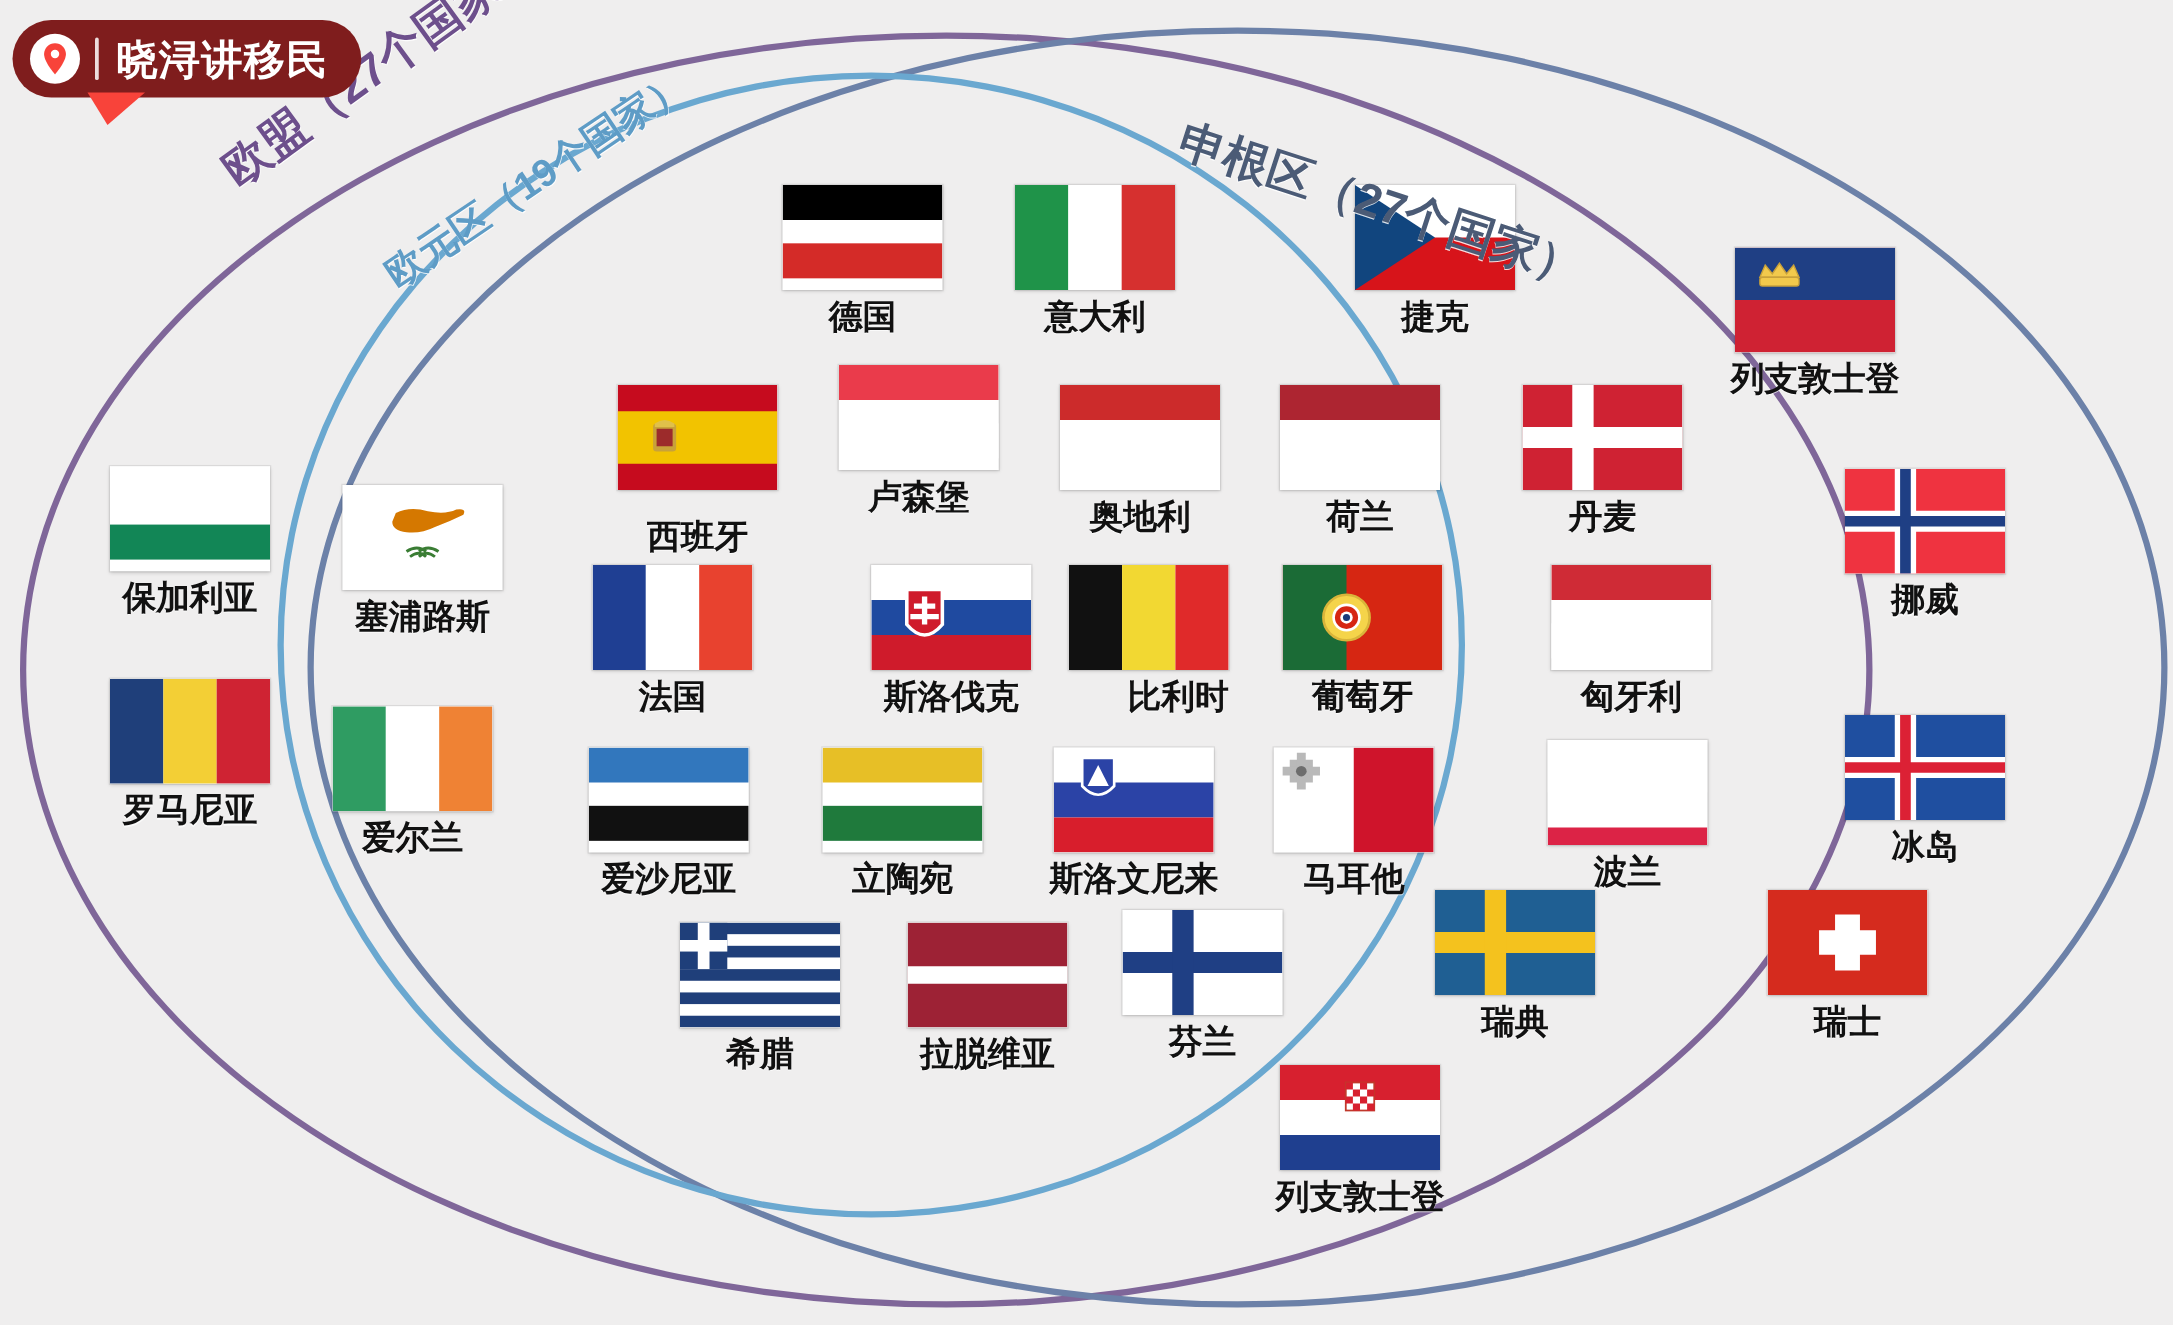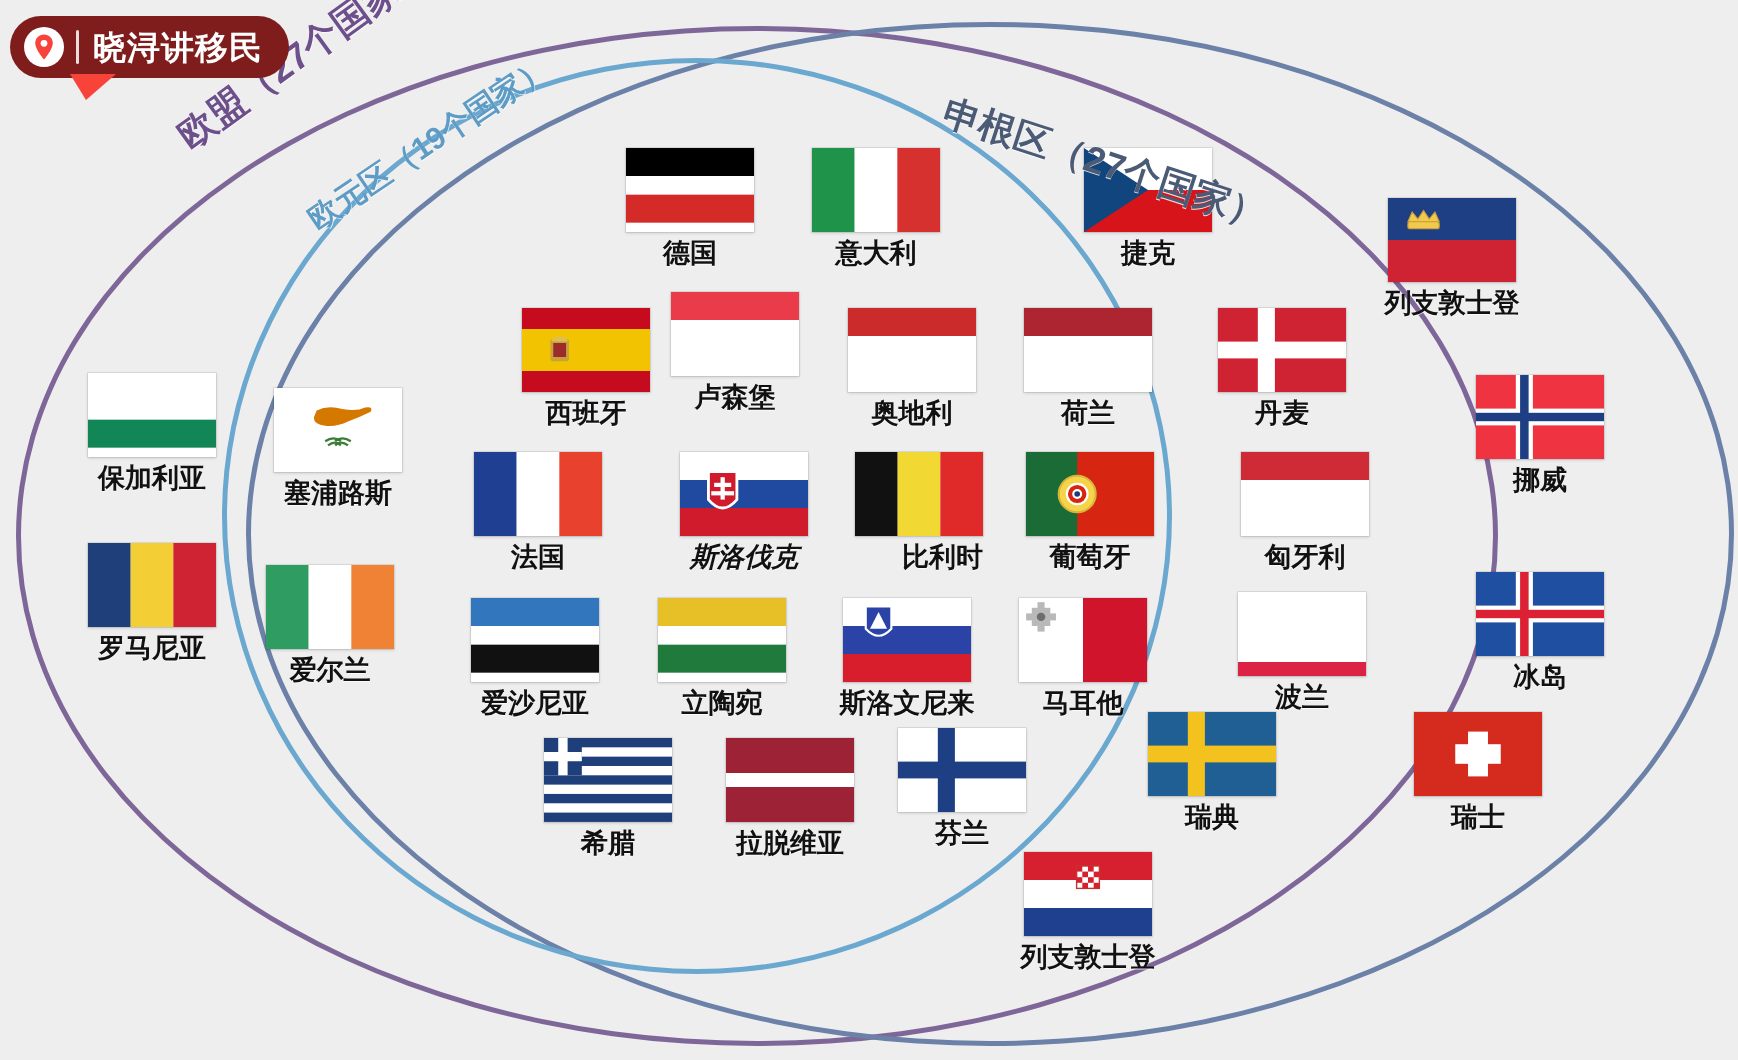--- a/index.html
+++ b/index.html
@@ -190,21 +190,21 @@
             <g stroke="#3a7d34" stroke-width="1.6" fill="none">
               <path d="M36 38 Q42 34 47 38"></path>
               <path d="M38 41 Q43 37 47 41"></path>
               <path d="M54 38 Q48 34 43 38"></path>
               <path d="M52 41 Q47 37 43 41"></path>
             </g>
           </svg>
         </div>
         <div class="cname">塞浦路斯</div>
       </div>
-      <div class="country" style="left: 586px; top: 308px;">
+      <div class="country" style="left: 558px; top: 308px; gap: 16px;">
         <div class="flag">
           <svg viewBox="0 0 90 60" preserveAspectRatio="none">
             <rect width="90" height="60" fill="#c60b1e"></rect>
             <rect x="0" y="15" width="90" height="30" fill="#f2c300"></rect>
             <g transform="translate(20,22)">
               <rect width="13" height="16" rx="2" fill="#c8a23a"></rect>
             <rect x="2" y="3" width="9" height="10" fill="#9c2b2b"></rect>
             <path d="M1 0 Q6.5 -4 12 0 L12 2 L1 2 Z" fill="#e0c04a"></path>
             </g>
           </svg>
@@ -266,21 +266,21 @@
       <div class="country" style="left: 538px; top: 452px; text-align: center;">
         <div class="flag">
           <svg viewBox="0 0 90 60" preserveAspectRatio="none">
             <rect x="0%" y="0" width="33.333333333333336%" height="100%" fill="#1f3f93"></rect>
             <rect x="33.333333333333336%" y="0" width="33.333333333333336%" height="100%" fill="#ffffff"></rect>
             <rect x="66.66666666666667%" y="0" width="33.333333333333336%" height="100%" fill="#e8422f"></rect>
           </svg>
         </div>
         <div class="cname">法国</div>
       </div>
-      <div class="country" style="left: 744px; top: 452px; font-style: italic;">
+      <div class="country" style="left: 761px; top: 452px;">
         <div class="flag">
           <svg viewBox="0 0 90 60" preserveAspectRatio="none">
             <rect width="90" height="60" fill="#ffffff"></rect>
             <rect x="0" y="20" width="90" height="20" fill="#1f4aa0"></rect>
             <rect x="0" y="40" width="90" height="20" fill="#cf1b2b"></rect>
             <path d="M20 14 H40 V34 Q30 46 20 34 Z" fill="#cf1b2b" stroke="#ffffff" stroke-width="2"></path>
             <g fill="#ffffff">
               <rect x="28.5" y="18" width="3" height="16"></rect>
               <rect x="24" y="22" width="12" height="3"></rect>
               <rect x="22" y="28" width="16" height="3"></rect>

